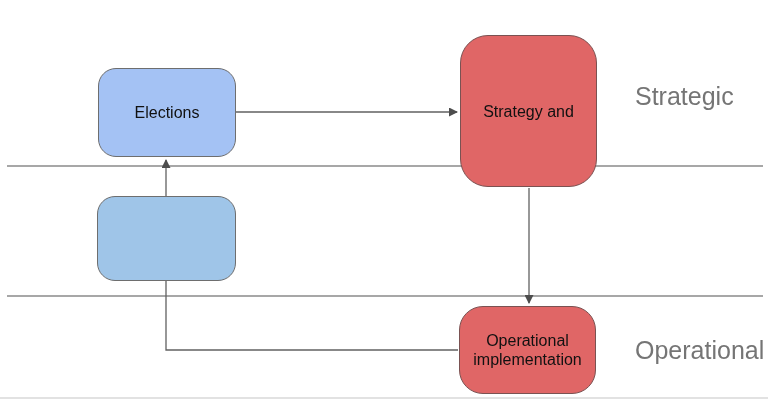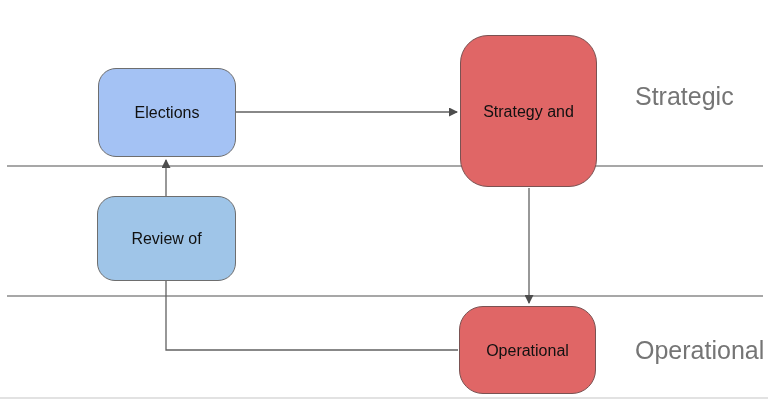--- a/index.html
+++ b/index.html
@@ -95,26 +95,26 @@
   </div>
 
   <div class="node node-strategy">
     <div>
       <span>Strategy and</span>
     </div>
   </div>
 
   <div class="node node-review">
     <div>
-      <span>Review of</span>
     </div>
   </div>
 
   <div class="node node-operational">
     <div>
       <span>Operational</span>
+      <span>implementation</span>
     </div>
   </div>
 
   <div class="zone-label zone-strategic">Strategic</div>
   <div class="zone-label zone-operational">Operational</div>
 
 </div>
 
 </body></html>

